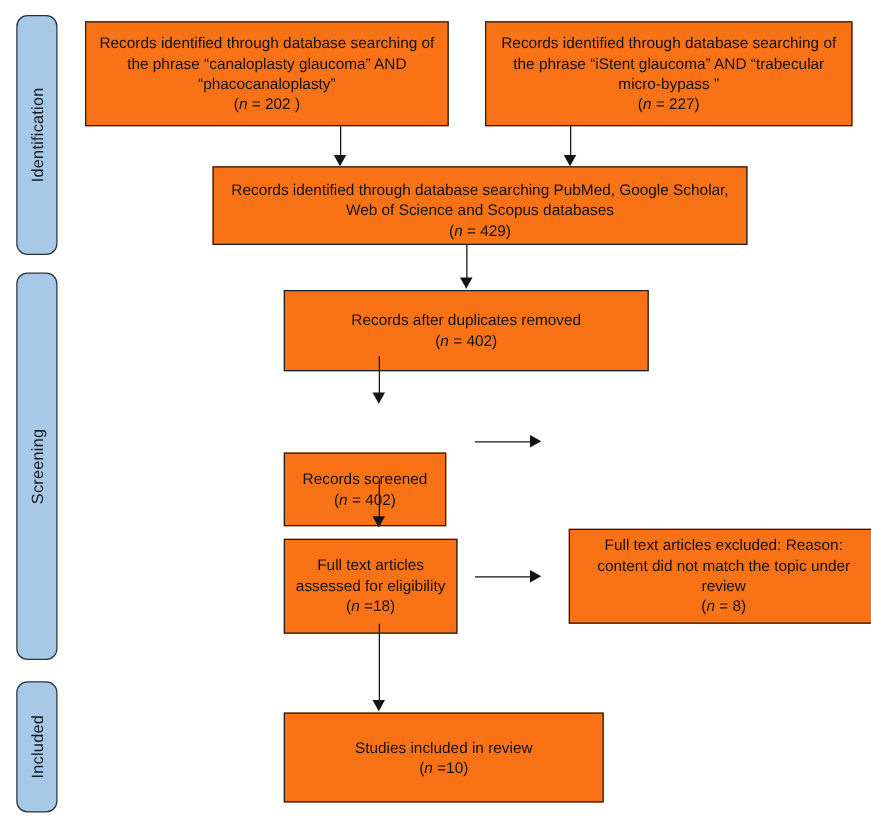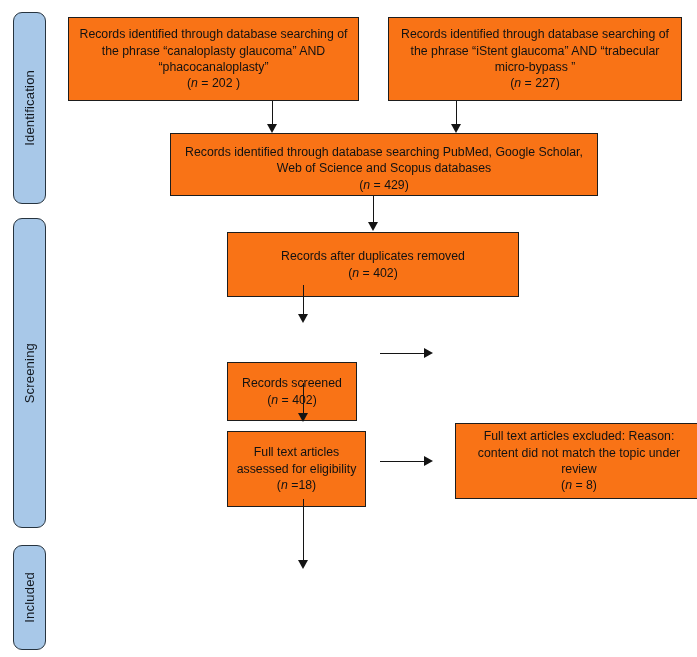--- a/index.html
+++ b/index.html
@@ -157,14 +157,18 @@
   <div class="arrow-right" style="left:424px; top:456px;"></div>
 
   <div class="flow-box" style="left:455px; top:423px; width:248px; height:76px;">
     <span class="box-text">Full text articles excluded: Reason: content did not match the topic under review
 (<i>n</i> = 8)</span>
   </div>
 
   <div class="v-line" style="left:303px; top:499px; height:62px;"></div>
   <div class="arrow-down" style="left:298px; top:560px;"></div>
 
+  <div class="flow-box" style="left:227px; top:570px; width:256px; height:72px;">
+    <span class="box-text">Studies included in review
+(<i>n</i> =10)</span>
+  </div>
 
 </div>
 
 </body></html>

